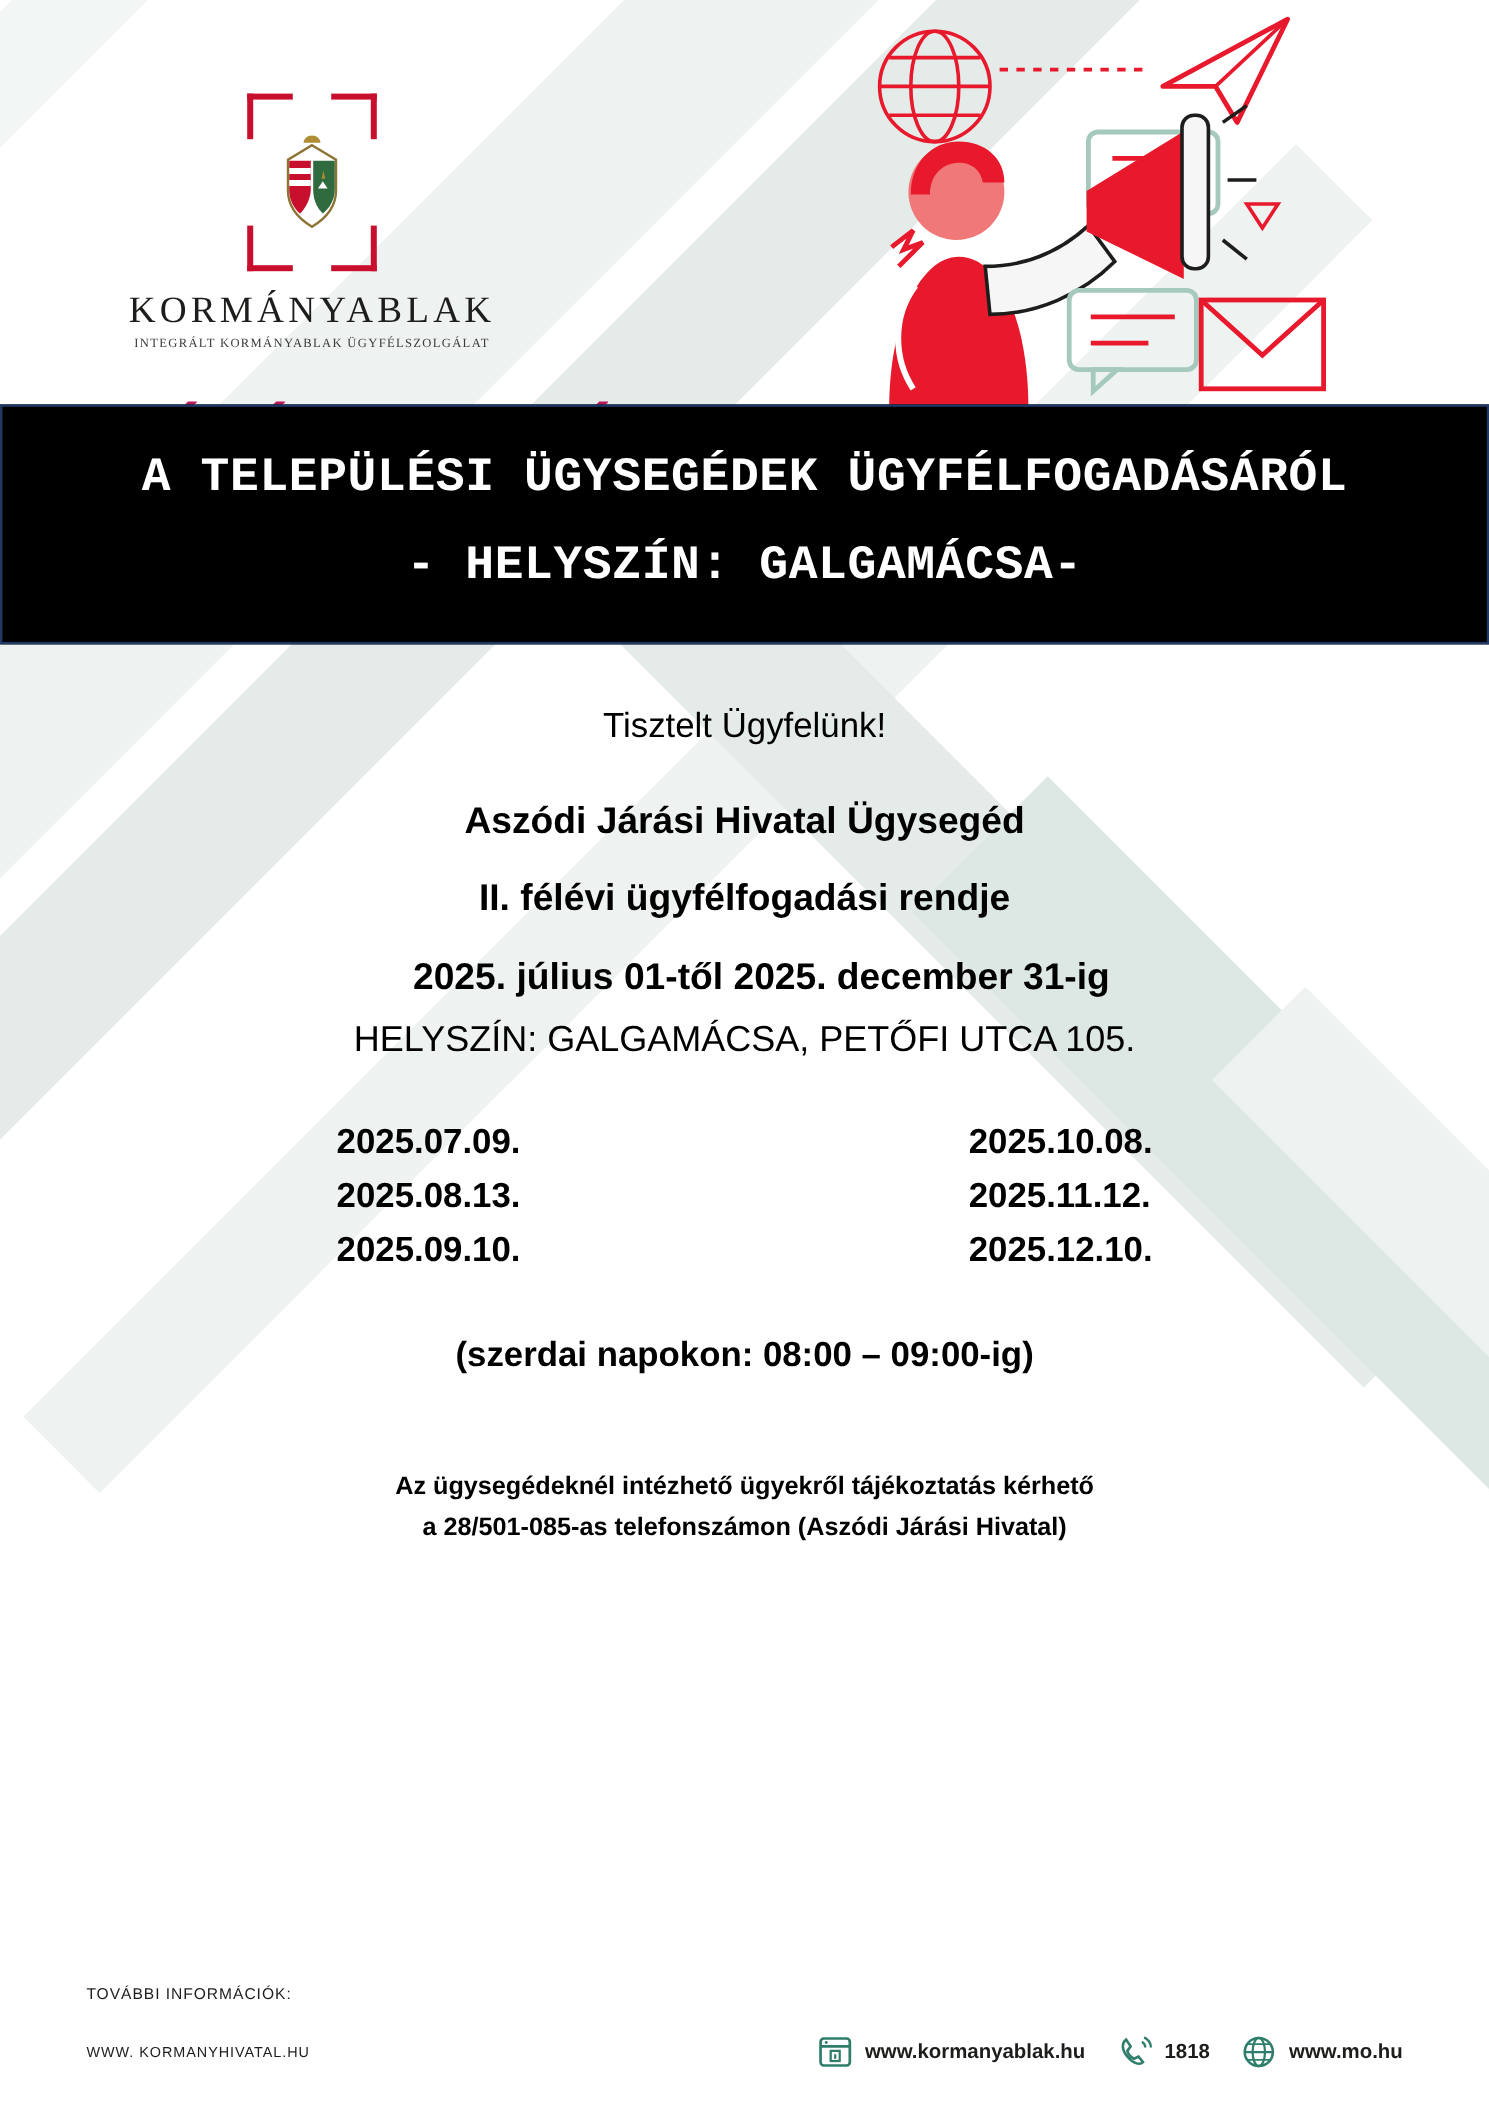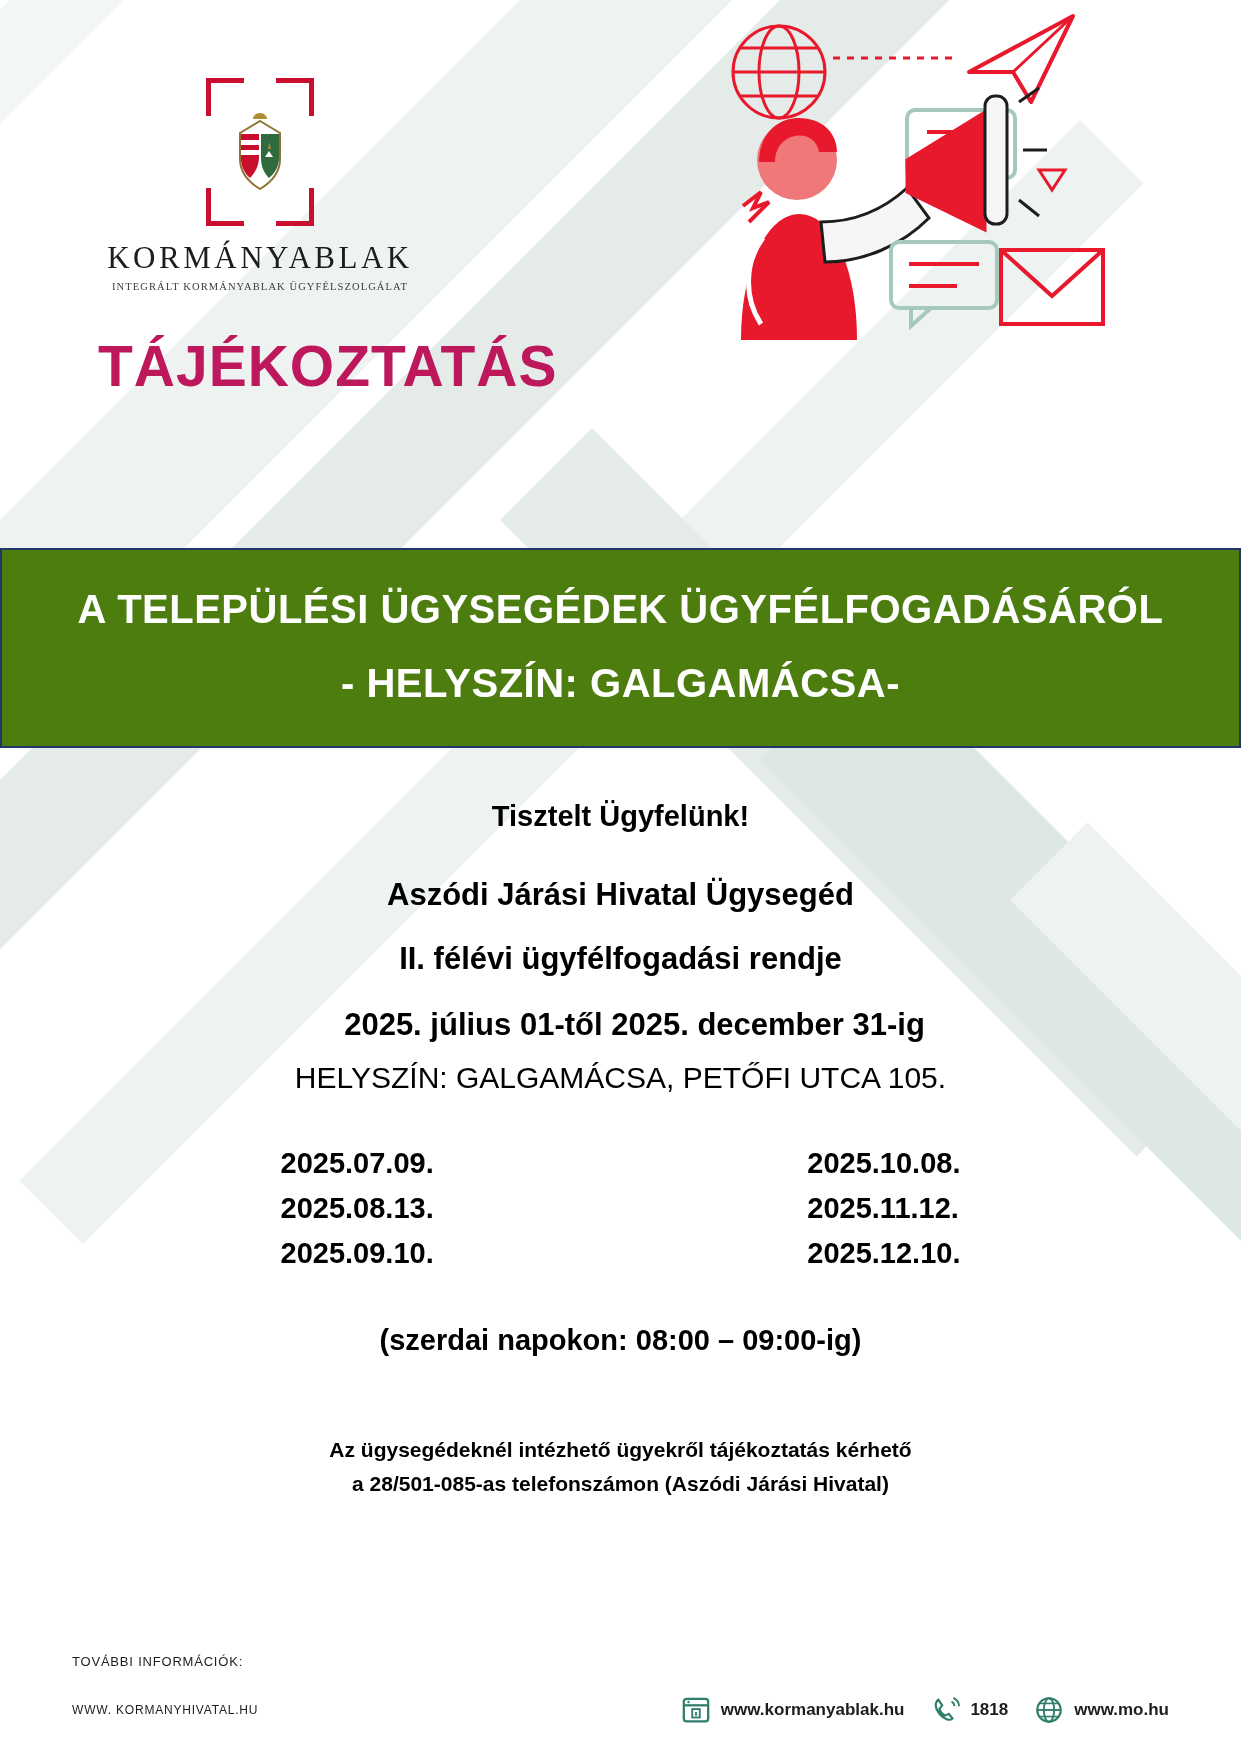--- a/index.html
+++ b/index.html
@@ -36,21 +36,21 @@
   .chev.d { left: 500px; top: 520px; transform: rotate(-45deg); background:#e4ebe8; width:130px; height:900px;}
   .chev.e { left: 760px; top: 760px; transform: rotate(-45deg); background:#dde7e3; width:160px; height:700px;}
   .chev.f { left: 1010px; top: 900px; transform: rotate(-45deg); background:#eef3f1; width:110px; height:600px;}
   .chev.g { left: 210px; top: -200px; transform: rotate(45deg); background:#f2f6f5; width:80px; height:700px;}
 
   .content { position: relative; z-index: 2; }
 
   
   .header {
     position: relative;
-    height: 548px;
+    height: 337px;
   }
   .logo-block {
     position: absolute;
     left: 100px;
     top: 78px;
     width: 320px;
     text-align: center;
   }
   .crest-frame {
     position: relative;
@@ -100,25 +100,26 @@
     right: 120px;
     top: 10px;
     width: 420px;
     height: 400px;
   }
 
   
   .band {
     position: relative;
     margin: 0;
-    background: #4d7c0f;
+    background: #000000;
     border: 2px solid #1f3864;
     padding: 34px 60px 40px 60px;
     color: #ffffff;
     text-align: center;
+    font-family: Liberation Mono, monospace;
   }
   .band .l1 {
     font-size: 40px;
     font-weight: bold;
     line-height: 1.28;
     letter-spacing: 0.5px;
   }
   .band .l2 {
     margin-top: 26px;
     font-size: 40px;
@@ -126,21 +127,21 @@
     letter-spacing: 0.5px;
   }
 
   
   .body-wrap {
     text-align: center;
     padding-top: 52px;
   }
   .greeting {
     font-size: 29px;
-    font-weight: bold;
+    font-weight: normal;
   }
   .line-1 { margin-top: 44px; font-size: 31px; font-weight: bold; }
   .line-2 { margin-top: 28px; font-size: 31px; font-weight: bold; }
   .line-3 { margin-top: 30px; font-size: 31px; font-weight: bold; margin-left: 28px; }
   .line-4 { margin-top: 18px; font-size: 30px; }
 
   .dates {
     margin: 46px auto 0 auto;
     width: 680px;
     display: flex;

